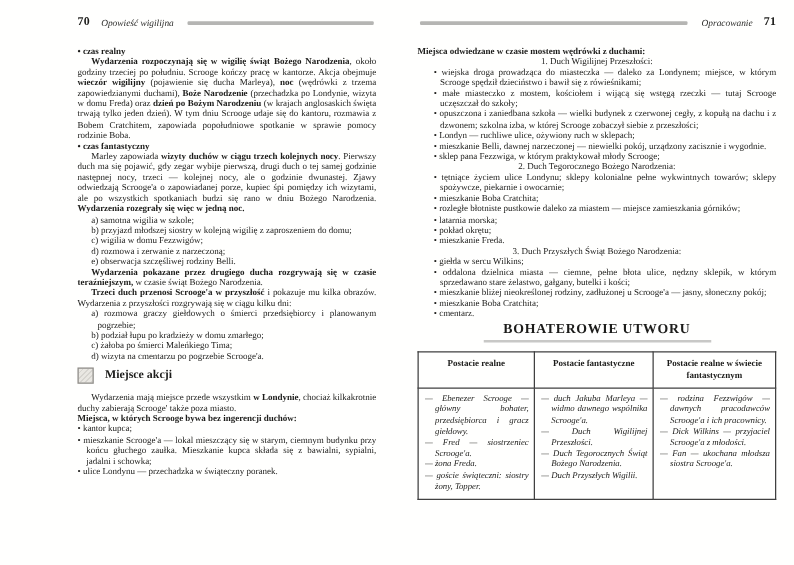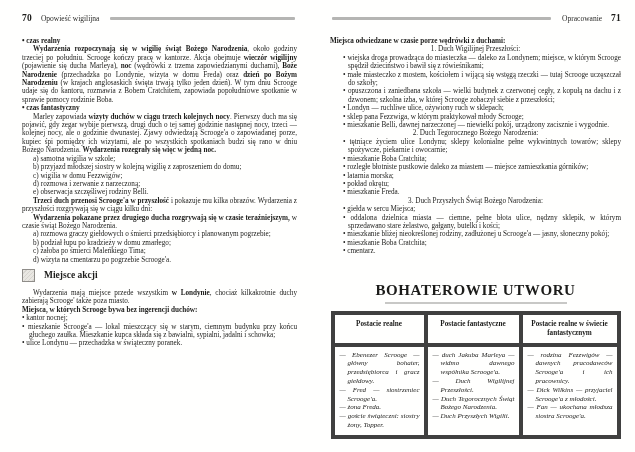--- a/index.html
+++ b/index.html
@@ -1,26 +1,26 @@
 <!DOCTYPE html>
 <html><head>
 <meta charset="utf-8">
 <style>
   * { margin:0; padding:0; box-sizing:border-box; }
   html,body { width:635px; height:452px; background:#ffffff; overflow:hidden; }
   body { font-family:"Liberation Serif","DejaVu Serif",serif; color:#1c1c1a; }
-  .spread { display:flex; width:635px; height:452px; background:#fffffe; }
+  .spread { display:flex; width:635px; height:452px; background:#fffffe;padding-left:40px; }
   .page { position:relative; height:452px; }
   .page-left  { width:318px; padding:13px 21px 0 22px; }
   .page-right { width:317px; padding:13px 14px 0 12px; }
 
   
   .runhead { display:flex; align-items:center; height:10px; margin-bottom:14px; }
   .pagenum { font-weight:bold; font-size:9.5px; letter-spacing:.2px; }
-  .runtitle { font-size:7.5px; color:#2a2a28; white-space:nowrap; }
+  .runtitle { font-style:italic; font-size:7.5px; color:#2a2a28; white-space:nowrap; }
   .runhead .gap { width:9px; flex:0 0 auto; }
   .head-rule { flex:1; height:3px; background:#b5b5b3; border-radius:1px; margin:0 2px; }
 
   
   .bodycol { font-size:7.2px; line-height:8.4px; text-align:justify; }
   .blk { }
   .b { font-weight:bold; }
   .bullet-label { font-weight:bold; text-align:left; }
   .para  { text-indent:11px; }
   .alpha { padding-left:16px; text-indent:-5px; }
@@ -31,24 +31,24 @@
 
   
   .heading { margin:5px 0 7px 0; display:flex; align-items:center; text-indent:0; text-align:left; }
   .heading .sec-icon { display:inline-block; width:13px; height:13px; margin-right:9px;
       border:1px solid #8f8d89; background:#e9e7e2;
       background-image:repeating-linear-gradient(135deg,#e9e7e2 0 2px,#d6d4cf 2px 3px);
       flex:0 0 auto; }
   .heading .htxt { font-weight:bold; font-size:9.5px; }
 
   
-  .tbl-title { margin-top:26px; text-align:center; font-weight:bold; font-size:15px; letter-spacing:.6px; }
+  .tbl-title { margin-top:1px; text-align:center; font-weight:bold; font-size:11px; letter-spacing:.6px; }
   .tbl-title-rule { width:182px; height:2px; background:#c8c8c6; margin:3px auto 7px auto; }
   table.chars { width:286px; margin:0 auto; border-collapse:collapse; table-layout:fixed; }
-  table.chars th, table.chars td { border:4px solid #404040; vertical-align:top; }
+  table.chars th, table.chars td { border:1px solid #404040; vertical-align:top; }
   table.chars th { font-size:7.2px; line-height:9px; font-weight:bold; text-align:center; padding:5px 6px; }
   table.chars td { font-size:7px; line-height:8.8px; padding:4px 4px 5px 5px;font-style:italic; }
   .tbl-item { padding-left:8px; text-indent:-8px; text-align:justify; }
   table.chars col.c1 { width:93px; } table.chars col.c2 { width:95px; } table.chars col.c3 { width:98px; }
 </style>
 </head>
 <body>
 
 <div class="spread">
 
@@ -63,64 +63,64 @@
     <div class="bodycol" id="left-body">
         <div class="blk bullet-label"><span class="b">• czas realny</span></div>
         <div class="blk para"><span class="b">Wydarzenia rozpoczynają się w wigilię świąt Bożego Narodzenia</span><span>, około godziny trzeciej po południu. Scrooge kończy pracę w kantorze. Akcja obejmuje </span><span class="b">wieczór wigilijny</span><span> (pojawienie się ducha Marleya), </span><span class="b">noc</span><span> (wędrówki z trzema zapowiedzianymi duchami), </span><span class="b">Boże Narodzenie</span><span> (przechadzka po Londynie, wizyta w domu Freda) oraz </span><span class="b">dzień po Bożym Narodzeniu</span><span> (w krajach anglosaskich święta trwają tylko jeden dzień). W tym dniu Scrooge udaje się do kantoru, rozmawia z Bobem Cratchitem, zapowiada popołudniowe spotkanie w sprawie pomocy rodzinie Boba.</span></div>
         <div class="blk bullet-label"><span class="b">• czas fantastyczny</span></div>
         <div class="blk para"><span>Marley zapowiada </span><span class="b">wizyty duchów w ciągu trzech kolejnych nocy</span><span>. Pierwszy duch ma się pojawić, gdy zegar wybije pierwszą, drugi duch o tej samej godzinie następnej nocy, trzeci — kolejnej nocy, ale o godzinie dwunastej. Zjawy odwiedzają Scrooge'a o zapowiadanej porze, kupiec śpi pomiędzy ich wizytami, ale po wszystkich spotkaniach budzi się rano w dniu Bożego Narodzenia. </span><span class="b">Wydarzenia rozegrały się więc w jedną noc.</span></div>
         <div class="blk alpha"><span>a) samotna wigilia w szkole;</span></div>
         <div class="blk alpha"><span>b) przyjazd młodszej siostry w kolejną wigilię z zaproszeniem do domu;</span></div>
         <div class="blk alpha"><span>c) wigilia w domu Fezzwigów;</span></div>
         <div class="blk alpha"><span>d) rozmowa i zerwanie z narzeczoną;</span></div>
         <div class="blk alpha"><span>e) obserwacja szczęśliwej rodziny Belli.</span></div>
+        <div class="blk para"><span class="b">Wydarzenia pokazane przez drugiego ducha rozgrywają się w czasie teraźniejszym,</span><span> w czasie świąt Bożego Narodzenia.</span></div>
         <div class="blk para"><span class="b">Trzeci duch przenosi Scrooge'a w przyszłość</span><span> i pokazuje mu kilka obrazów. Wydarzenia z przyszłości rozgrywają się w ciągu kilku dni:</span></div>
-        <div class="blk para"><span class="b">Wydarzenia pokazane przez drugiego ducha rozgrywają się w czasie teraźniejszym,</span><span> w czasie świąt Bożego Narodzenia.</span></div>
         <div class="blk alpha"><span>a) rozmowa graczy giełdowych o śmierci przedsiębiorcy i planowanym pogrzebie;</span></div>
         <div class="blk alpha"><span>b) podział łupu po kradzieży w domu zmarłego;</span></div>
         <div class="blk alpha"><span>c) żałoba po śmierci Maleńkiego Tima;</span></div>
         <div class="blk alpha"><span>d) wizyta na cmentarzu po pogrzebie Scrooge'a.</span></div>
         <div class="blk heading">
           <span class="sec-icon"></span>
           <span class="htxt"><span class="b">Miejsce akcji</span></span>
         </div>
         <div class="blk para"><span>Wydarzenia mają miejsce przede wszystkim </span><span class="b">w Londynie</span><span>, chociaż kilkakrotnie duchy zabierają Scrooge' także poza miasto.</span></div>
         <div class="blk flush"><span class="b">Miejsca, w których Scrooge bywa bez ingerencji duchów:</span></div>
-        <div class="blk bullet"><span>• kantor nocnej;</span></div>
+        <div class="blk bullet"><span>• kantor kupca;</span></div>
         <div class="blk bullet"><span>• mieszkanie Scrooge'a — lokal mieszczący się w starym, ciemnym budynku przy końcu głuchego zaułka. Mieszkanie kupca składa się z bawialni, sypialni, jadalni i schowka;</span></div>
         <div class="blk bullet"><span>• ulice Londynu — przechadzka w świąteczny poranek.</span></div>
       </div>
   </div>
 
   <div class="page page-right">
     <div class="runhead">
       <span class="head-rule"></span>
       <span class="gap"></span>
       <span class="runtitle">Opracowanie</span>
       <span class="gap"></span>
       <span class="pagenum">71</span>
     </div>
     <div class="bodycol" id="right-body">
-        <div class="blk flush"><span class="b">Miejsca odwiedzane w czasie porze wędrówki z duchami:</span></div>
+        <div class="blk flush"><span class="b">Miejsca odwiedzane w czasie mostem wędrówki z duchami:</span></div>
         <div class="blk numline"><span>1. Duch Wigilijnej Przeszłości:</span></div>
         <div class="blk subbullet"><span>• wiejska droga prowadząca do miasteczka — daleko za Londynem; miejsce, w którym Scrooge spędził dzieciństwo i bawił się z rówieśnikami;</span></div>
         <div class="blk subbullet"><span>• małe miasteczko z mostem, kościołem i wijącą się wstęgą rzeczki — tutaj Scrooge uczęszczał do szkoły;</span></div>
         <div class="blk subbullet"><span>• opuszczona i zaniedbana szkoła — wielki budynek z czerwonej cegły, z kopułą na dachu i z dzwonem; szkolna izba, w której Scrooge zobaczył siebie z przeszłości;</span></div>
         <div class="blk subbullet"><span>• Londyn — ruchliwe ulice, ożywiony ruch w sklepach;</span></div>
+        <div class="blk subbullet"><span>• mieszkanie Belli, dawnej narzeczonej — niewielki pokój, urządzony zacisznie i wygodnie.</span></div>
         <div class="blk subbullet"><span>• sklep pana Fezzwiga, w którym praktykował młody Scrooge;</span></div>
-        <div class="blk subbullet"><span>• mieszkanie Belli, dawnej narzeczonej — niewielki pokój, urządzony zacisznie i wygodnie.</span></div>
         <div class="blk numline"><span>2. Duch Tegorocznego Bożego Narodzenia:</span></div>
         <div class="blk subbullet"><span>• tętniące życiem ulice Londynu; sklepy kolonialne pełne wykwintnych towarów; sklepy spożywcze, piekarnie i owocarnie;</span></div>
         <div class="blk subbullet"><span>• mieszkanie Boba Cratchita;</span></div>
         <div class="blk subbullet"><span>• rozległe błotniste pustkowie daleko za miastem — miejsce zamieszkania górników;</span></div>
         <div class="blk subbullet"><span>• latarnia morska;</span></div>
         <div class="blk subbullet"><span>• pokład okrętu;</span></div>
         <div class="blk subbullet"><span>• mieszkanie Freda.</span></div>
         <div class="blk numline"><span>3. Duch Przyszłych Świąt Bożego Narodzenia:</span></div>
-        <div class="blk subbullet"><span>• giełda w sercu Miejsca;</span></div>
+        <div class="blk subbullet"><span>• giełda w sercu Wilkins;</span></div>
         <div class="blk subbullet"><span>• oddalona dzielnica miasta — ciemne, pełne błota ulice, nędzny sklepik, w którym sprzedawano stare żelastwo, gałgany, butelki i kości;</span></div>
         <div class="blk subbullet"><span>• mieszkanie bliżej nieokreślonej rodziny, zadłużonej u Scrooge'a — jasny, słoneczny pokój;</span></div>
         <div class="blk subbullet"><span>• mieszkanie Boba Cratchita;</span></div>
         <div class="blk subbullet"><span>• cmentarz.</span></div>
       </div>
 
     <div class="tbl-title">BOHATEROWIE UTWORU</div>
     <div class="tbl-title-rule"></div>
 
     <table class="chars">

